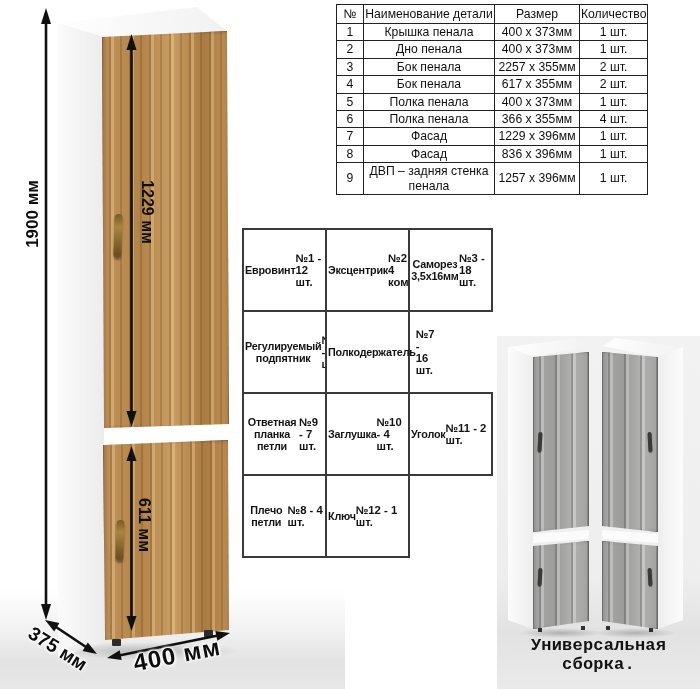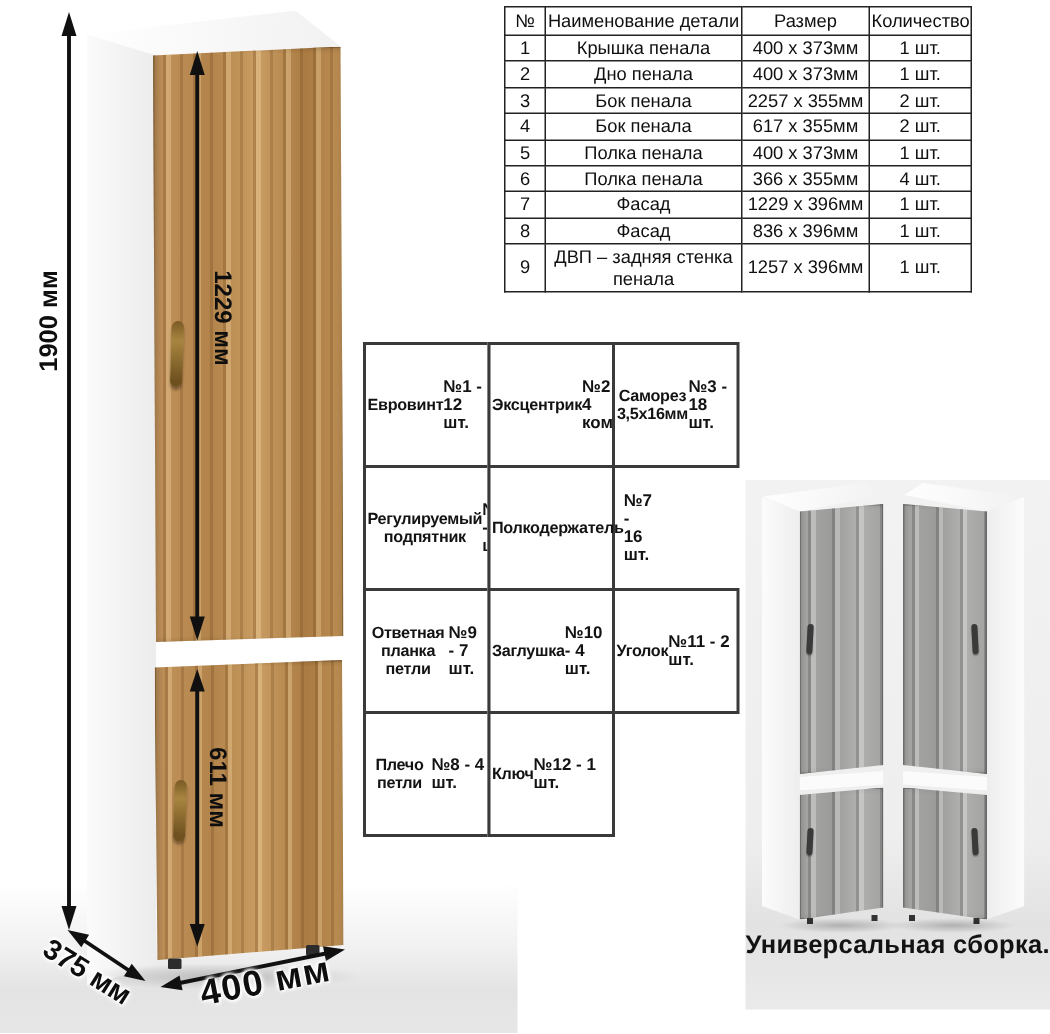--- a/index.html
+++ b/index.html
@@ -3,22 +3,22 @@
 <meta charset="utf-8">
 <style>
   html,body{margin:0;padding:0;background:#fff;}
   .canvas{position:relative;width:700px;height:689px;background:#ffffff;overflow:hidden;
           font-family:"Liberation Sans",sans-serif;color:#111;}
   .abs{position:absolute;}
 
   
   .floor-left{left:0;top:588px;width:345px;height:101px;
     background:linear-gradient(180deg,rgba(228,228,228,0) 0%,rgba(228,228,228,.5) 42%,#e3e3e3 72%,#e7e7e7 100%);}
-  .photo-right{left:497px;top:320px;width:203px;height:353px;
-    background:linear-gradient(180deg,#f2f2f2 0%,#eeeeee 68%,#e2e2e2 84%,#eaeaea 100%);}
+  .photo-right{left:497px;top:336px;width:203px;height:353px;
+    background:linear-gradient(180deg,#f2f2f2 0%,#eeeeee 68%,#e2e2e2 84%,#eaeaea 100%);font-family:Liberation Mono, monospace;}
 
   
   .wood{background:
     repeating-linear-gradient(90deg,rgba(0,0,0,0) 0 7px,rgba(110,66,22,.28) 7px 9px,rgba(255,228,176,.30) 9px 12px,rgba(0,0,0,0) 12px 18px,rgba(96,58,18,.22) 18px 20px),
     linear-gradient(90deg,#c2935b,#b2834a 30%,#c99d63 55%,#aa7b42 80%,#bd8f55);
     box-shadow:inset 0 0 0 1px rgba(90,55,20,.35), inset 3px 0 5px rgba(0,0,0,.22), inset -2px 0 4px rgba(0,0,0,.15);}
   .graywood{background:
     repeating-linear-gradient(90deg,rgba(0,0,0,0) 0 6px,rgba(55,55,55,.25) 6px 8px,rgba(255,255,255,.28) 8px 11px,rgba(0,0,0,0) 11px 16px),
     linear-gradient(90deg,#a9a9a7,#9b9b99 40%,#b1b1af 70%,#a2a2a0);
     box-shadow:inset 0 0 0 1px rgba(70,70,70,.45), inset 2px 0 4px rgba(0,0,0,.2);}

